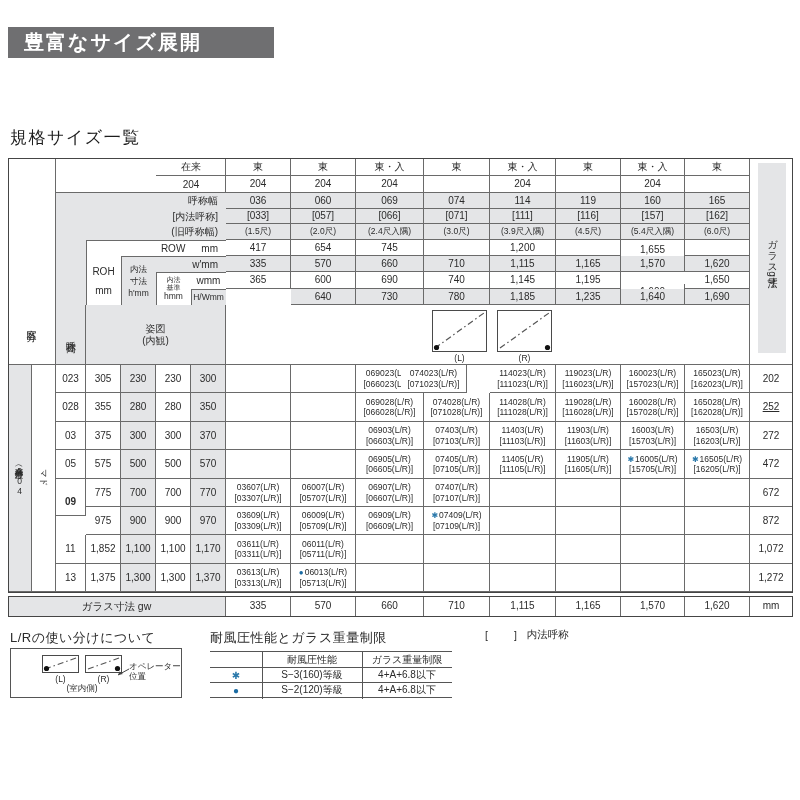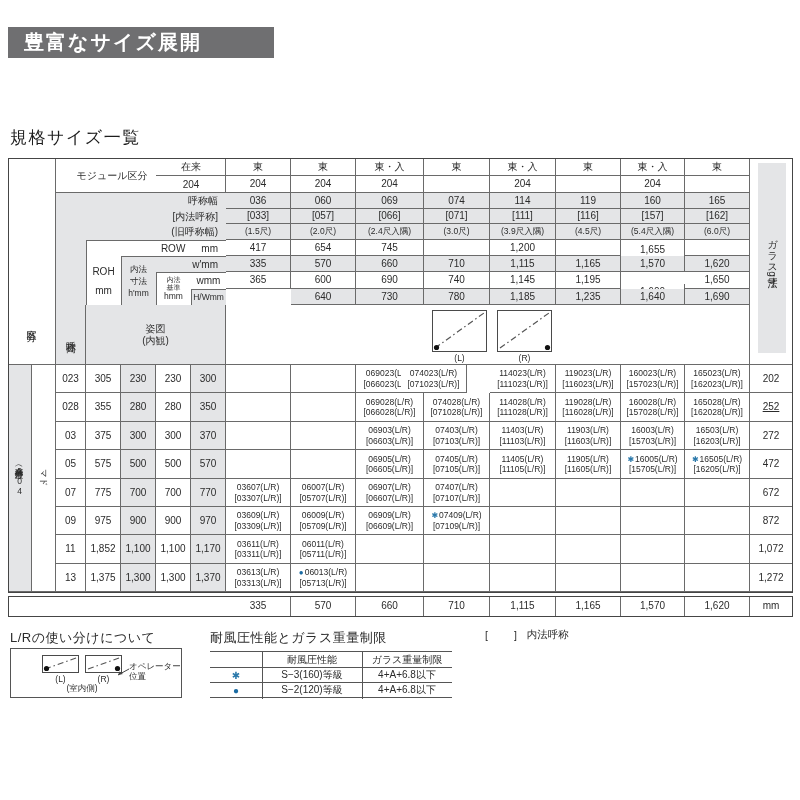--- a/index.html
+++ b/index.html
@@ -51,21 +51,20 @@
   <div id="banner">
     <span>豊富なサイズ展開</span>
   </div>
   <div id="sheet">
       <div class="cell w" style="left: 0px; top: 0px; width: 48px; height: 207px;">
         <div class="abs" style="left: 0px; top: 130px; width: 46px; height: 70px; display: flex; align-items: center; justify-content: center;">
           <span class="vup f10">窓区分</span>
         </div>
       </div>
       <div class="cell w" style="left: 48px; top: 0px; width: 170px; height: 35px; justify-content: flex-start;"></div>
-      <div class="lbl jc f10" style="left: 54px; top: 0px; width: 100px; height: 35px;">モジュール区分</div>
       <div class="lbl jc f10" style="left: 148px; top: 0px; width: 70px; height: 18px; border-bottom: 1px solid var(--bd);">在来</div>
       <div class="lbl jc f10" style="left: 148px; top: 18px; width: 70px; height: 17px;">204</div>
       <div class="abs g" style="left: 48px; top: 35px; width: 170px; height: 172px;"></div>
       <div class="lbl jend f10" style="left: 48px; top: 35px; width: 162px; height: 16px;">呼称幅</div>
       <div class="lbl jend f95" style="left: 48px; top: 51px; width: 162px; height: 15px;">[内法呼称]</div>
       <div class="lbl jend f95" style="left: 48px; top: 66px; width: 162px; height: 16px;">(旧呼称幅)</div>
       <div class="abs w" style="left: 78px; top: 82px; width: 140px; height: 65px;"></div>
       <div class="abs g" style="left: 113px; top: 98px; width: 105px; height: 49px;"></div>
       <div class="abs w" style="left: 148px; top: 114px; width: 70px; height: 33px;"></div>
       <div class="abs g" style="left: 183px; top: 131px; width: 35px; height: 16px;"></div>
@@ -351,21 +350,21 @@
       </div>
       <div class="cell w twoline" style="left: 416px; top: 321px; width: 66px; height: 28px;">
         <span class="f8">07407(L/R)</span>
         <span class="f8">[07107(L/R)]</span>
       </div>
       <div class="cell w twoline" style="left: 482px; top: 321px; width: 66px; height: 28px;"></div>
       <div class="cell w twoline" style="left: 548px; top: 321px; width: 65px; height: 28px;"></div>
       <div class="cell w twoline" style="left: 613px; top: 321px; width: 64px; height: 28px;"></div>
       <div class="cell w twoline" style="left: 677px; top: 321px; width: 65px; height: 28px;"></div>
       <div class="cell w f10" style="left: 742px; top: 321px; width: 43px; height: 28px;">672</div>
-      <div class="cell w f10" style="left: 48px; top: 349px; width: 30px; height: 28px;">09</div>
+      <div class="cell w f10" style="left: 48px; top: 330px; width: 30px; height: 28px; font-weight: bold;">09</div>
       <div class="cell w f10" style="left: 78px; top: 349px; width: 35px; height: 28px;">975</div>
       <div class="cell g f10" style="left: 113px; top: 349px; width: 35px; height: 28px;">900</div>
       <div class="cell w f10" style="left: 148px; top: 349px; width: 35px; height: 28px;">900</div>
       <div class="cell g f10" style="left: 183px; top: 349px; width: 35px; height: 28px;">970</div>
       <div class="cell w twoline" style="left: 218px; top: 349px; width: 65px; height: 28px;">
         <span class="f8">03609(L/R)</span>
         <span class="f8">[03309(L/R)]</span>
       </div>
       <div class="cell w twoline" style="left: 283px; top: 349px; width: 65px; height: 28px;">
         <span class="f8">06009(L/R)</span>
@@ -418,20 +417,21 @@
         <span class="f8">[05713(L/R)]</span>
       </div>
       <div class="cell w twoline" style="left: 348px; top: 406px; width: 68px; height: 28px;"></div>
       <div class="cell w twoline" style="left: 416px; top: 406px; width: 66px; height: 28px;"></div>
       <div class="cell w twoline" style="left: 482px; top: 406px; width: 66px; height: 28px;"></div>
       <div class="cell w twoline" style="left: 548px; top: 406px; width: 65px; height: 28px;"></div>
       <div class="cell w twoline" style="left: 613px; top: 406px; width: 64px; height: 28px;"></div>
       <div class="cell w twoline" style="left: 677px; top: 406px; width: 65px; height: 28px;"></div>
       <div class="cell w f10" style="left: 742px; top: 406px; width: 43px; height: 28px;">1,272</div>
       <div class="frame" style="left: 0px; top: 0px; width: 785px; height: 435px;"></div>
+      <div class="cell g f105" style="left: 0px; top: 438px; width: 218px; height: 21px;">ガラス寸法 gw</div>
       <div class="cell w f10" style="left: 218px; top: 438px; width: 65px; height: 21px;">335</div>
       <div class="cell w f10" style="left: 283px; top: 438px; width: 65px; height: 21px;">570</div>
       <div class="cell w f10" style="left: 348px; top: 438px; width: 68px; height: 21px;">660</div>
       <div class="cell w f10" style="left: 416px; top: 438px; width: 66px; height: 21px;">710</div>
       <div class="cell w f10" style="left: 482px; top: 438px; width: 66px; height: 21px;">1,115</div>
       <div class="cell w f10" style="left: 548px; top: 438px; width: 65px; height: 21px;">1,165</div>
       <div class="cell w f10" style="left: 613px; top: 438px; width: 64px; height: 21px;">1,570</div>
       <div class="cell w f10" style="left: 677px; top: 438px; width: 65px; height: 21px;">1,620</div>
       <div class="cell w f95" style="left: 742px; top: 438px; width: 43px; height: 21px;">mm</div>
       <div class="frame" style="left: 0px; top: 438px; width: 785px; height: 21px;"></div>

